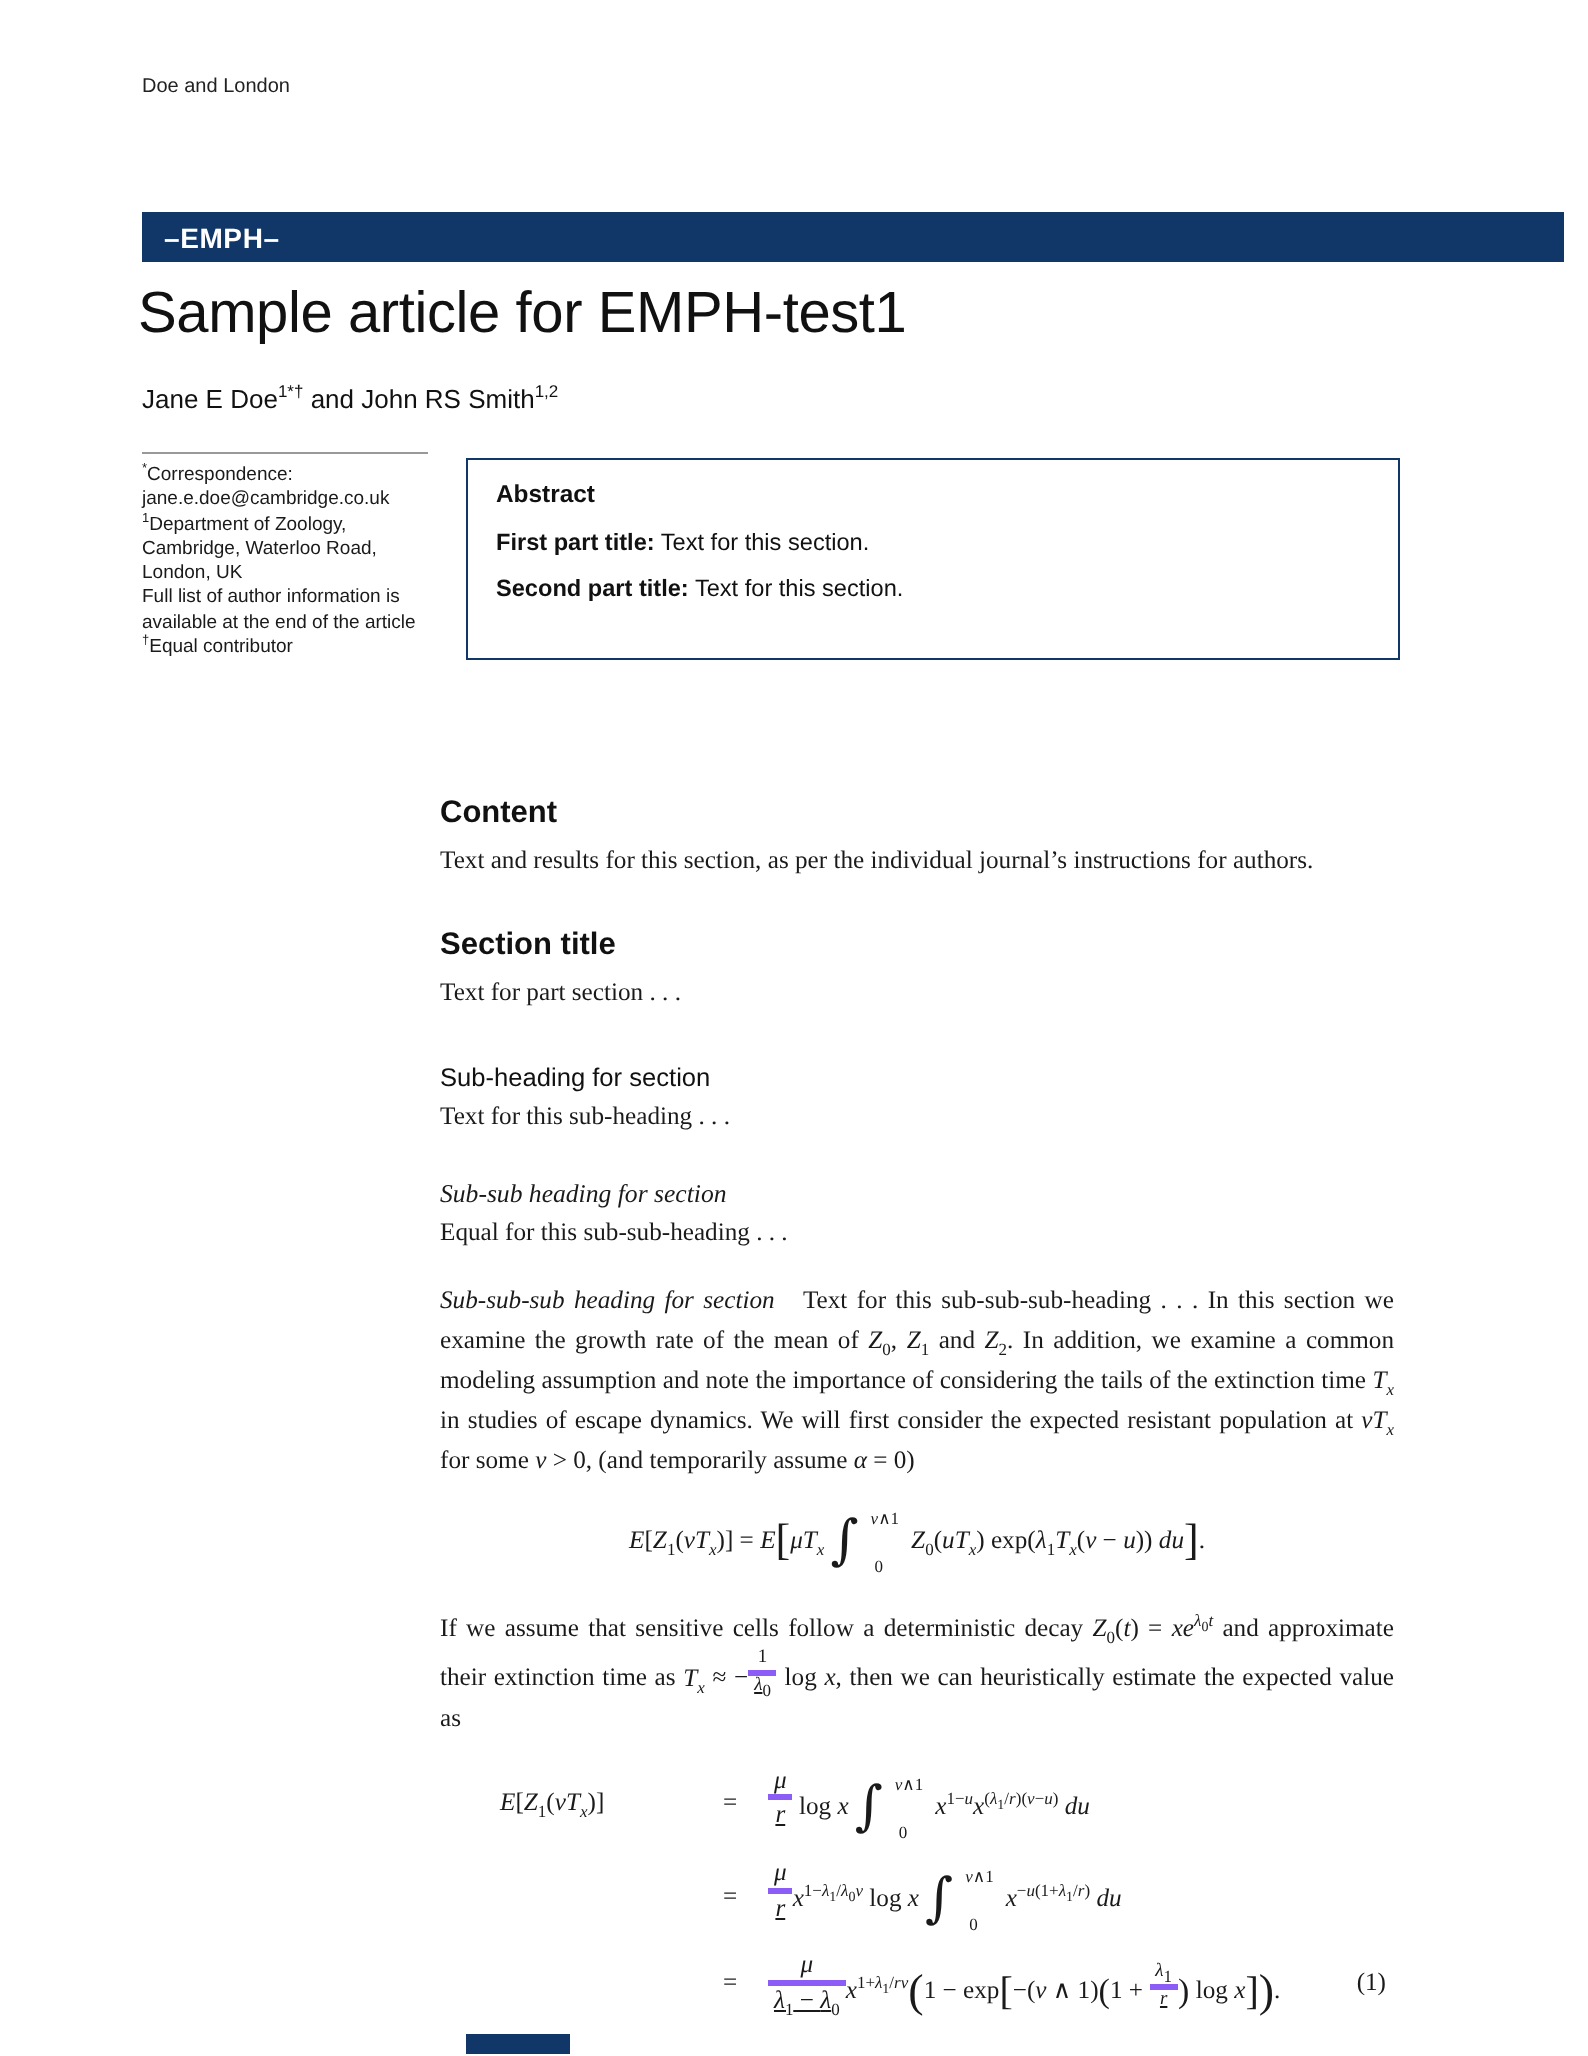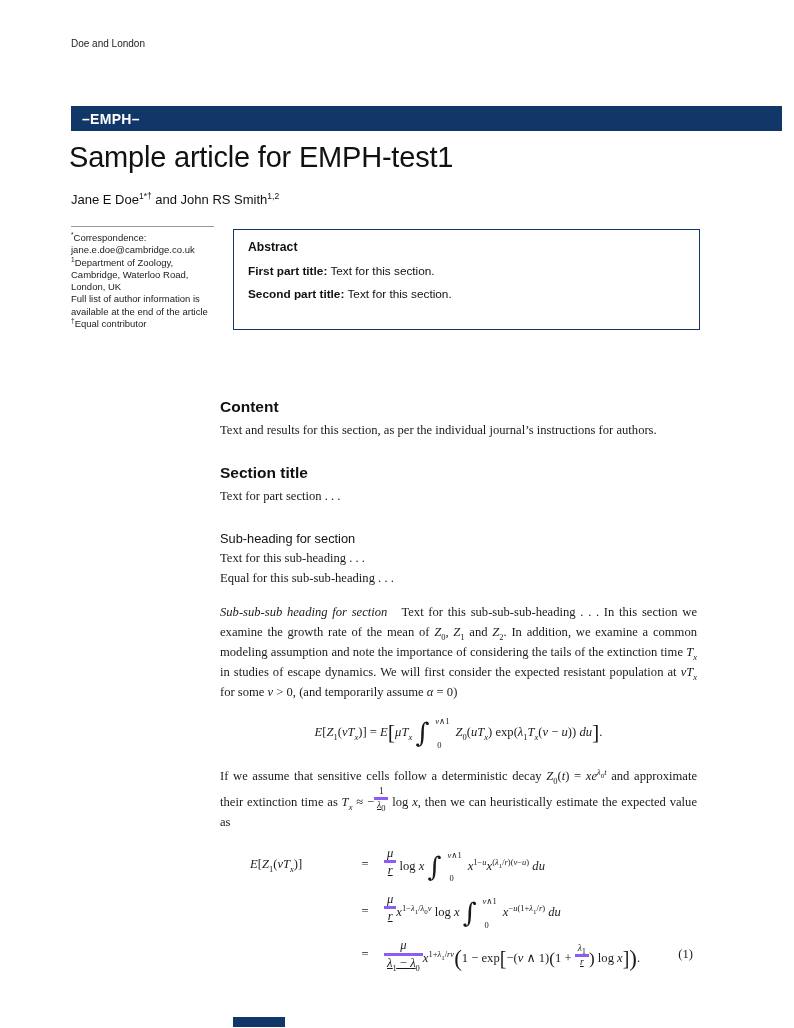--- a/index.html
+++ b/index.html
@@ -129,20 +129,21 @@
 <main class="main">
   <h2 class="h-big">Content</h2>
   <p class="just">Text and results for this section, as per the individual journal’s instructions for authors.</p>
 
   <h2 class="h-big gap">Section title</h2>
   <p>Text for part section . . .</p>
 
   <h3 class="h-sub">Sub-heading for section</h3>
   <p>Text for this sub-heading . . .</p>
 
+  <h4 class="h-subsub">Sub-sub heading for section</h4>
   <p>Equal for this sub-sub-heading . . .</p>
 
   <p class="just para"><i>Sub-sub-sub heading for section</i>&nbsp;&nbsp;&nbsp;Text for this sub-sub-sub-heading . . . In this section we examine the growth rate of the mean of <i>Z</i><sub>0</sub>, <i>Z</i><sub>1</sub> and <i>Z</i><sub>2</sub>. In addition, we examine a common modeling assumption and note the importance of considering the tails of the extinction time <i>T<sub>x</sub></i> in studies of escape dynamics. We will first consider the expected resistant population at <i>vT<sub>x</sub></i> for some <i>v</i> &gt; 0, (and temporarily assume <i>α</i> = 0)</p>
 
   <div class="eq-display"><i>E</i>[<i>Z</i><sub>1</sub>(<i>vT<sub>x</sub></i>)] = <i>E</i><span class="b2">[</span><i>μT<sub>x</sub></i><span class="intgrp">
         <span class="int">∫</span>
         <span class="lims">
           <span class="up"><i>v</i>∧1</span>
           <span class="lo">0</span>
         </span>

